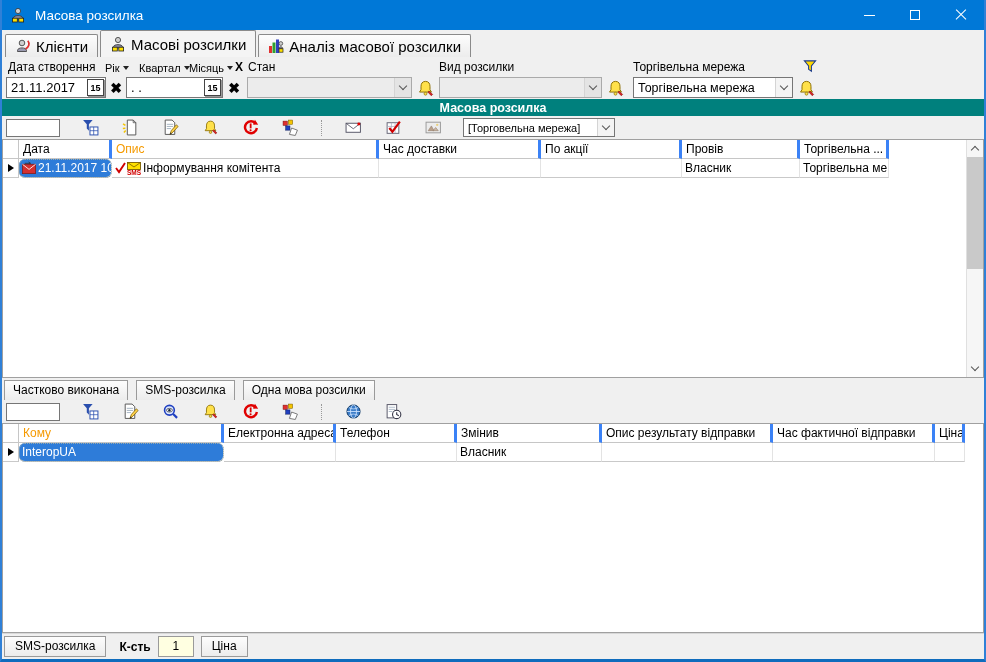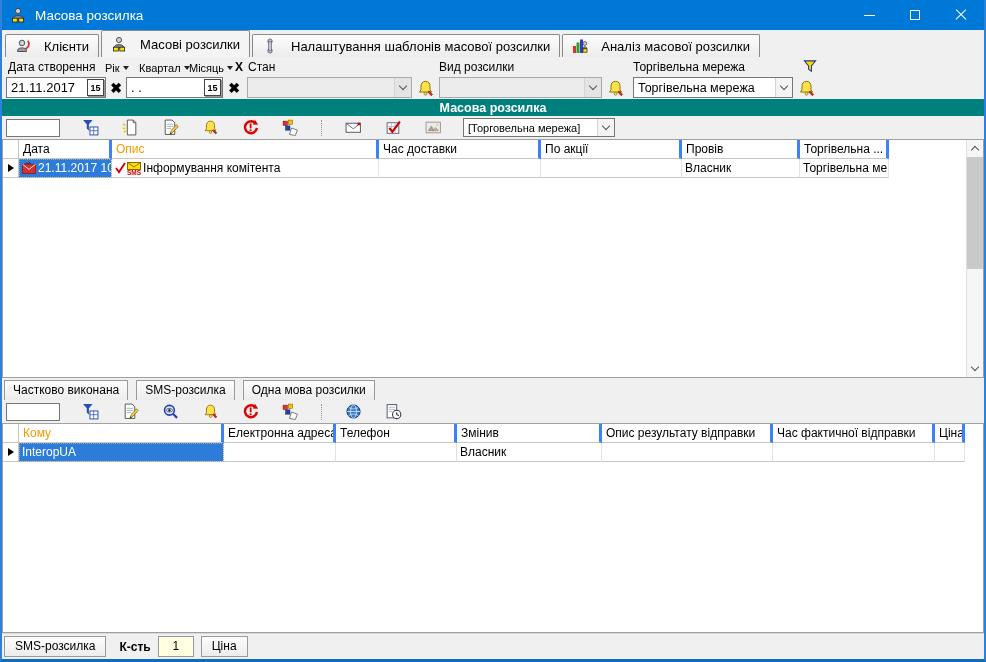--- a/index.html
+++ b/index.html
@@ -19,23 +19,23 @@
   .titlebar .title { color:#fff; font-size:13.5px; }
   .wincontrols { margin-left:auto; display:flex; height:100%; }
   .wbtn { width:46px; height:100%; display:flex; align-items:center; justify-content:center; }
   .glyph-min { width:11px; height:1px; background:#fff; }
   .glyph-max { width:10px; height:10px; border:1px solid #fff; }
   .glyph-close { position:relative; width:12px; height:12px; }
   .glyph-close::before,.glyph-close::after { content:""; position:absolute; left:-1px; top:5px; width:14px; height:1.2px; background:#fff; }
   .glyph-close::before { transform:rotate(45deg); } .glyph-close::after { transform:rotate(-45deg); }
   
   .tabbar { height:27px; flex:none; display:flex; align-items:flex-end; padding-left:3px; background:#f0f0f0; }
-  .tab { height:23px; display:flex; align-items:center; gap:13px; padding:0 9px; margin-right:2px;
+  .tab { height:23px; display:flex; align-items:center; gap:5px; padding:0 9px; margin-right:2px;
          border:1px solid #8a8a8a; border-bottom:none; border-radius:2px 2px 0 0;
-         background:linear-gradient(#fdfdfd,#ececec); font-size:13px; white-space:nowrap; }
+         background:linear-gradient(#fdfdfd,#ececec); font-size:15px; white-space:nowrap; }
   .tab.active { height:27px; background:#f4f4f4; z-index:2; }
   .ti { width:16px; height:16px; flex:none; }
   .ti svg { display:block; }
   
   .filterbar { height:41px; flex:none; position:relative; background:#f0f0f0; }
   .flabel { position:absolute; top:3px; white-space:nowrap; }
   .fmenu { position:absolute; top:5px; font-size:11px; display:flex; align-items:center; gap:3px; white-space:nowrap; }
   .tri { width:0; height:0; border-left:3.5px solid transparent; border-right:3.5px solid transparent; border-top:4px solid #222; }
   .fx-label { position:absolute; top:3px; font-weight:bold; font-size:12px; }
   .datefield { position:absolute; top:20px; height:21px; background:#fff; border:1px solid #767676; display:flex; align-items:center; }
@@ -69,21 +69,21 @@
   .grid1 { height:239px; flex:none; }
   .grid2 { flex:1; }
   .gbody { flex:1; display:flex; flex-direction:column; overflow:hidden; }
   .ghead { display:flex; height:19px; flex:none; }
   .gh { border-right:3px solid #3b82f6; border-bottom:1px solid #c6c6c6; padding:2px 0 0 4px;
         white-space:nowrap; overflow:hidden; background:#fff; }
   .gh.orange { color:#f59a00; }
   .grow { display:flex; height:19px; flex:none; }
   .gc { border-right:1px solid #e3e3e3; border-bottom:1px solid #c9c9c9; display:flex; align-items:center;
         gap:1px; padding-left:3px; white-space:nowrap; overflow:hidden; }
-  .gc.sel { background:#2e7cd9; color:#fff; outline:1px dotted #9aa; outline-offset:-1px; }
+  .gc.sel { background:#2e7cd9; color:#fff; outline:1px dotted #9aa; outline-offset:-1px;border-radius:6px; }
   .markcol { width:16px; flex:none; border-right:1px solid #c6c6c6; border-bottom:1px solid #c9c9c9;
              display:flex; align-items:center; justify-content:center; background:#fff; }
   .ghead .markcol { border-bottom:1px solid #c6c6c6; }
   .rowmark { width:0; height:0; border-left:6px solid #000; border-top:4px solid transparent; border-bottom:4px solid transparent; }
   .gfill { flex:1; background:#fff; }
   .vscroll { width:17px; flex:none; background:#f6f6f6; border-left:1px solid #e0e0e0; display:flex; flex-direction:column; }
   .varrow { height:17px; flex:none; display:flex; align-items:center; justify-content:center; }
   .vtrack { flex:1; }
   .vthumb { width:100%; height:112px; background:#c9c9c9; }
   .g1c1{width:93px;} .g1c2{width:267px;} .g1c3{width:162px;} .g1c4{width:141px;} .g1c5{width:118px;} .g1c6{width:89px;}
@@ -141,32 +141,20 @@
     <div class="tab active">
       <span class="ti">
         <svg viewBox="0 0 16 16" width="16" height="16">
             <circle cx="8" cy="4" r="2.6" fill="#cfcfcf" stroke="#333" stroke-width="0.8"></circle>
             <path d="M3.5,11 C3.5,7.8 12.5,7.8 12.5,11 L12.5,12 L3.5,12 Z" fill="#8a8aa0" stroke="#333" stroke-width="0.8"></path>
             <rect x="2.5" y="11.2" width="4.8" height="3.8" fill="#ffe000" stroke="#222" stroke-width="0.8"></rect>
             <rect x="8.8" y="11.2" width="4.8" height="3.8" fill="#ffe000" stroke="#222" stroke-width="0.8"></rect>
           </svg>
       </span>
       <span>Масові розсилки</span>
-    </div>
-    <div class="tab">
-      <span class="ti">
-        <svg viewBox="0 0 16 16" width="16" height="16">
-            <g fill="#eaeaf6" stroke="#556" stroke-width="0.9">
-              <circle cx="8" cy="3.2" r="2.2"></circle>
-              <circle cx="8" cy="12.8" r="2.2"></circle>
-              <rect x="6.8" y="3.2" width="2.4" height="9.6"></rect>
-            </g>
-          </svg>
-      </span>
-      <span>Налаштування шаблонів масової розсилки</span>
     </div>
     <div class="tab">
       <span class="ti">
         <svg viewBox="0 0 16 16" width="16" height="16">
             <rect x="1" y="8" width="3" height="7" fill="#e03030"></rect>
             <rect x="4.5" y="4.5" width="3" height="10.5" fill="#30a030"></rect>
             <rect x="8" y="1.5" width="3" height="13.5" fill="#3040c0"></rect>
             <circle cx="12.8" cy="5.5" r="1.9" fill="#cfcfcf" stroke="#333" stroke-width="0.7"></circle>
             <path d="M10.8,10.5 C10.8,8.2 14.8,8.2 14.8,10.5 Z" fill="#8a8aa0" stroke="#333" stroke-width="0.7"></path>
             <rect x="11" y="10.8" width="4" height="3.4" fill="#ffe000" stroke="#222" stroke-width="0.7"></rect>

